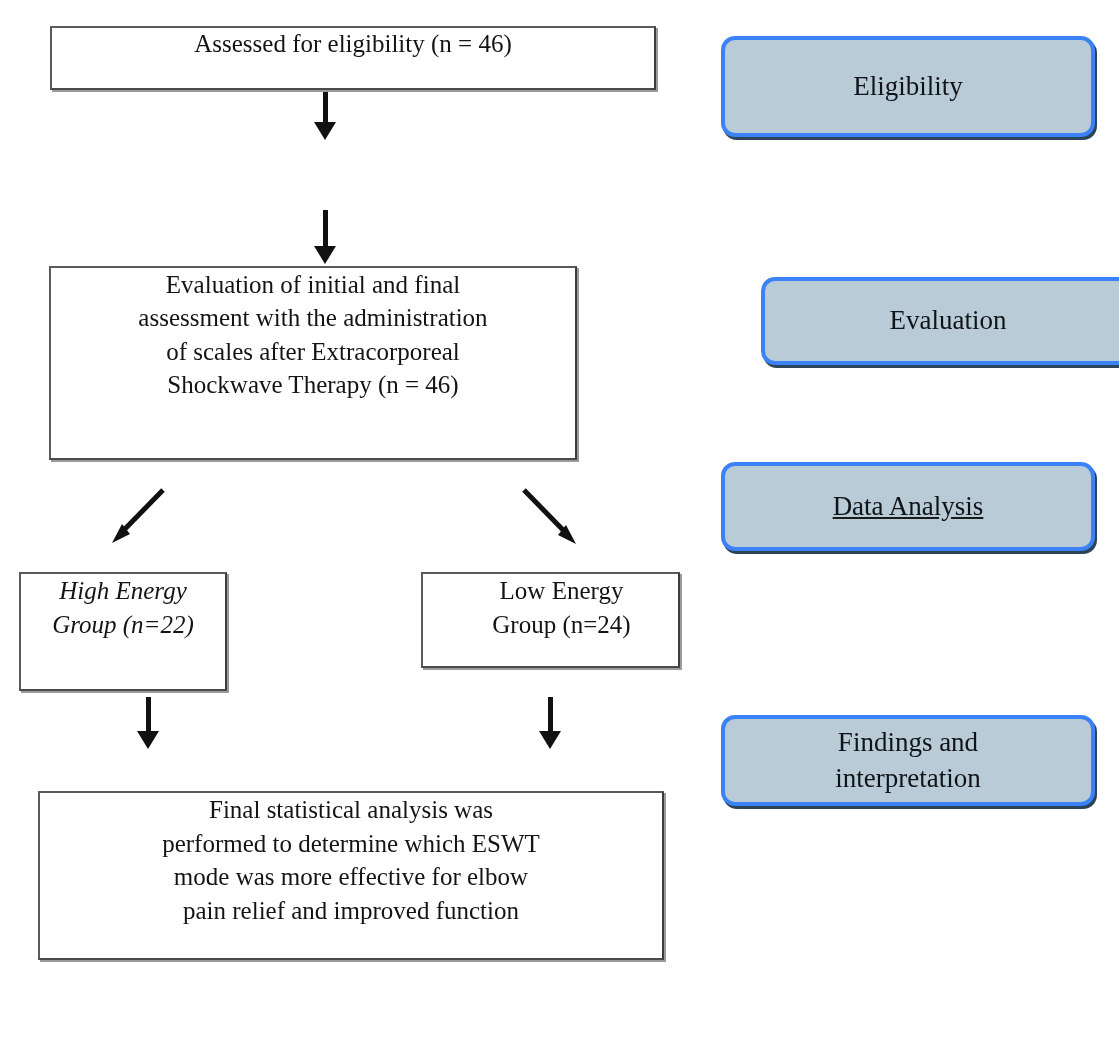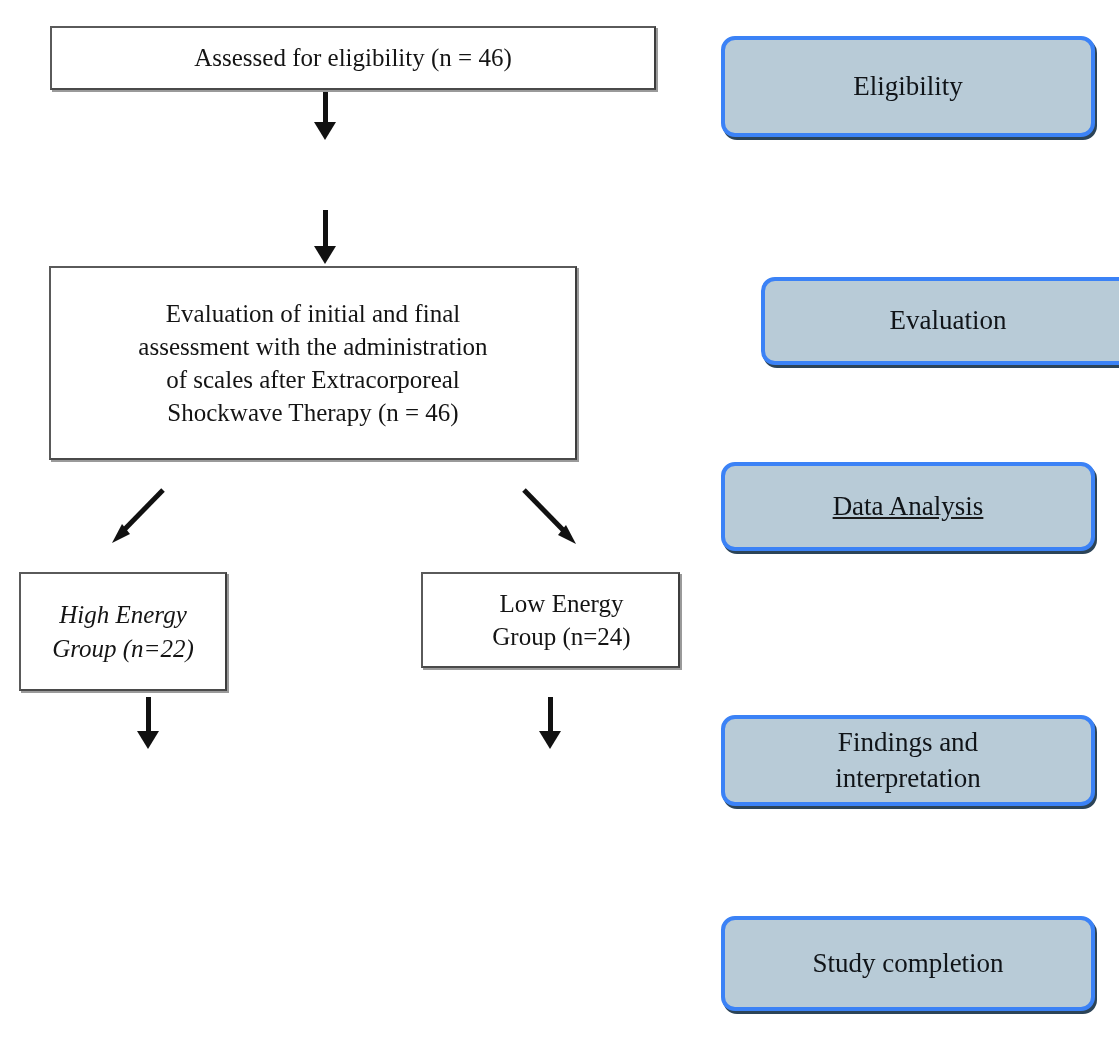--- a/index.html
+++ b/index.html
@@ -19,21 +19,20 @@
   
   .pbox{
     position:absolute;
     box-sizing:border-box;
     background:#ffffff;
     border:2px solid #5a5a5a;
     border-right-color:#3d3d3d;
     border-bottom-color:#4a4a4a;
     box-shadow:2px 2px 0 0 #9a9a9a;
     display:flex;
-    align-items:center;
     justify-content:center;
     text-align:center;
   }
   .pbox .ptext{
     display:block;
     width:100%;
     padding:0 8px;
     font-size:25px;
     line-height:1.30;
     color:#141414;
@@ -166,35 +165,38 @@
   <div class="vconn" id="conn-3">
     <span class="stem"></span>
     <span class="head"></span>
   </div>
 
   <div class="vconn" id="conn-4">
     <span class="stem"></span>
     <span class="head"></span>
   </div>
 
+  <div class="pbox" id="box-final">
+    <span class="ptext">Final statistical analysis was
+performed to determine which ESWT
+mode was more effective for elbow
+pain relief and improved function</span>
+  </div>
 
   <div class="stage" id="stage-eligibility">
     <span class="stext">Eligibility</span>
   </div>
 
   <div class="stage" id="stage-evaluation">
     <span class="stext">Evaluation</span>
   </div>
 
   <div class="stage" id="stage-data">
     <span class="stext">Data Analysis</span>
   </div>
 
   <div class="stage" id="stage-findings">
     <span class="stext">Findings and
 interpretation</span>
   </div>
 
-  <div class="stage" id="stage-completion">
-    <span class="stext">Study completion</span>
-  </div>
 
 </div>
 
 </body></html>

